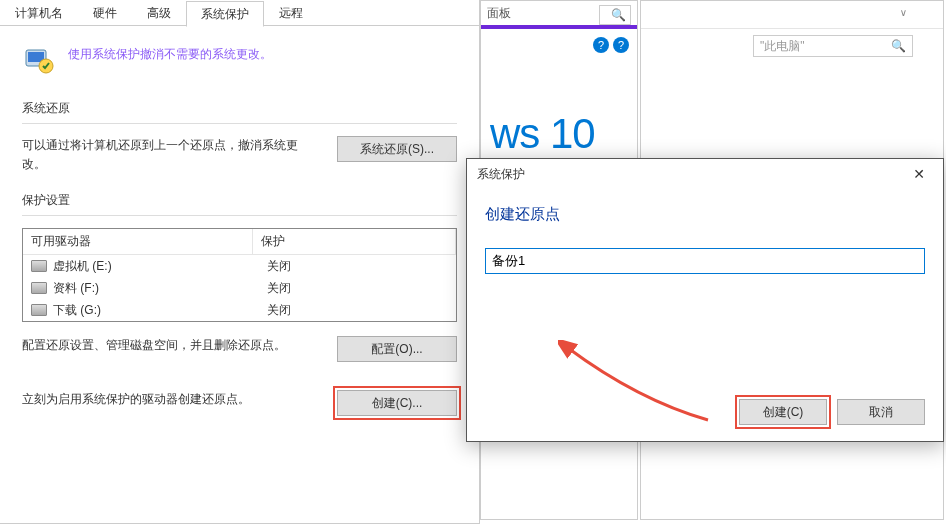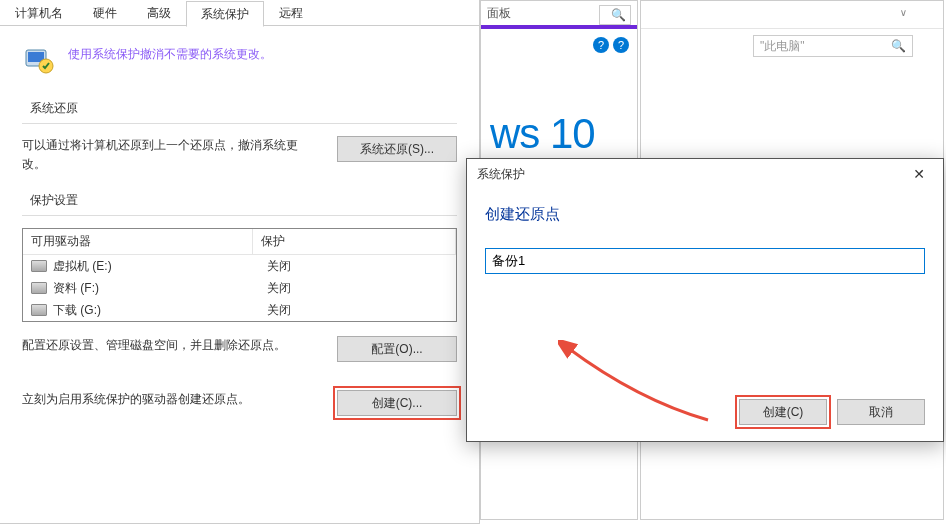--- a/index.html
+++ b/index.html
@@ -25,21 +25,21 @@
 .tabs { display: flex; border-bottom: 1px solid #ccc; height: 26px; }
 .tab { padding: 4px 14px; border: 1px solid transparent; border-bottom: none; cursor: pointer; color: #333; height: 26px; display: flex; align-items: center; }
 .tab.active { border-color: #ccc; background: #fff; position: relative; top: 1px; border-bottom: 1px solid #fff; }
 .dialog-content { padding: 18px 22px; }
 .intro-row { display: flex; align-items: flex-start; gap: 14px; margin-bottom: 24px; }
 .shield-icon { width: 32px; height: 32px; position: relative; }
 .shield-icon svg { width: 32px; height: 32px; }
 .intro-text { color: #8b5cf6; padding-top: 2px; }
 
 .section { margin-bottom: 18px; }
-.section-title { color: #333; margin-bottom: 6px; margin-left: 8px; }
+.section-title { color: #333; margin-bottom: 6px; }
 .section-divider { height: 1px; background: #ddd; margin-bottom: 12px; }
 .section-row { display: flex; align-items: flex-start; justify-content: space-between; gap: 16px; }
 .section-desc { color: #333; line-height: 1.6; flex: 1; }
 .win-btn { min-width: 120px; height: 26px; border: 1px solid #adadad; background: #e1e1e1; color: #333; display: flex; align-items: center; justify-content: center; cursor: pointer; padding: 0 12px; }
 
 
 .drive-list { border: 1px solid #888; margin-bottom: 14px; background: #fff; }
 .drive-header { display: flex; background: #fff; border-bottom: 1px solid #e5e5e5; }
 .drive-header .col { padding: 4px 8px; color: #333; border-right: 1px solid #e5e5e5; }
 .col-drive { width: 230px; }

